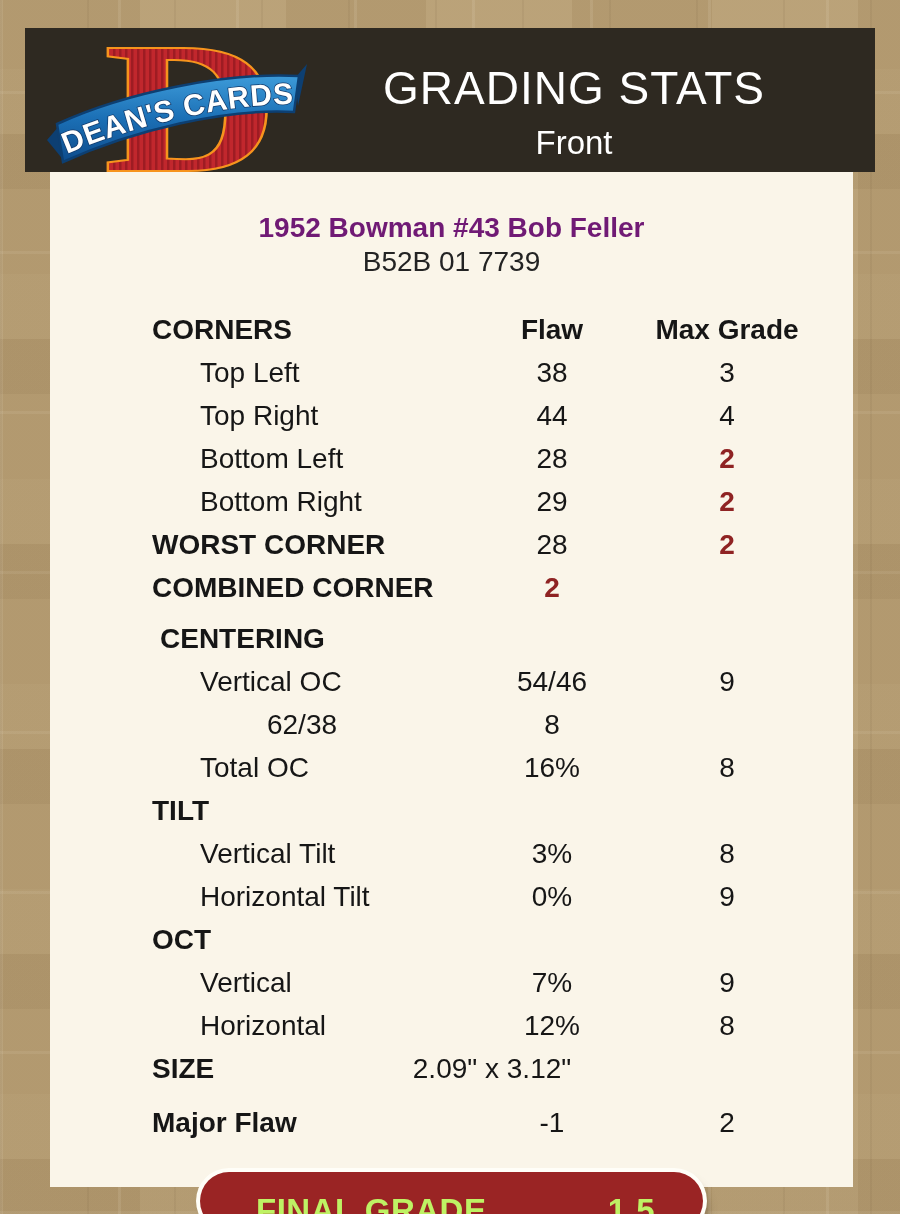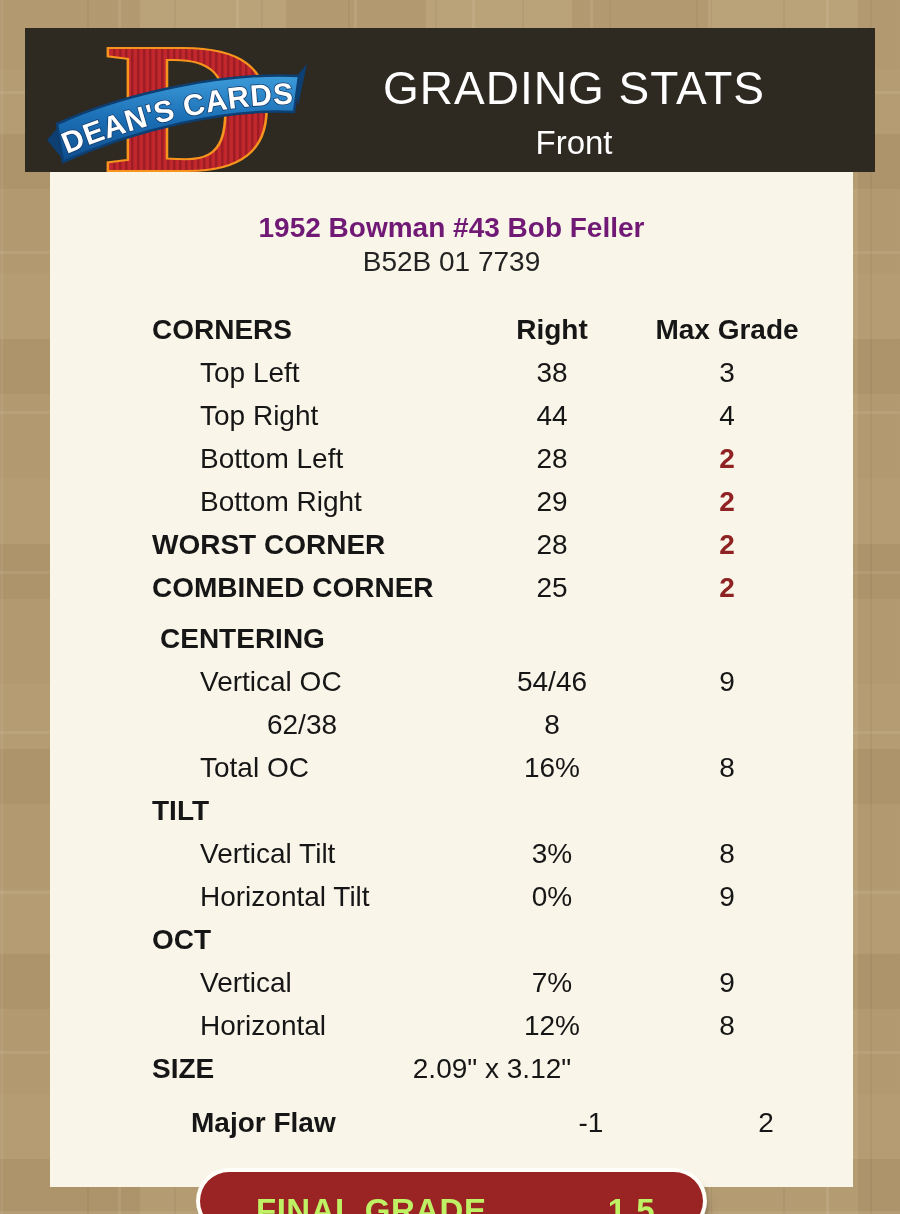--- a/index.html
+++ b/index.html
@@ -39,21 +39,21 @@
   }
   .card-title{margin:40px 0 0 0;text-align:center;font-size:28px;line-height:32px;font-weight:bold;color:#701a75;}
   .card-serial{margin:2px 0 0 0;text-align:center;font-size:28px;line-height:32px;font-weight:400;color:#232323;}
   .tbl{margin-top:34px;padding-left:102px;font-size:28px;color:#161616;}
   .trow{display:grid;grid-template-columns:300px 200px 150px;height:35px;align-items:center;margin-top:8px;}
   .cell-v,.cell-m{text-align:center;}
   .indent .cell-l{padding-left:48px;}
   .bold{font-weight:bold;}
   .red{color:#8f2323;font-weight:bold;}
   .gap16{margin-top:16px;margin-left:8px;}
-  .gap19{margin-top:19px;margin-left:39px;}
+  .gap19{margin-top:19px;}
   .shift-left{transform:translateX(-60px);}
   .final-btn{
     box-sizing:border-box;
     margin:32px 0 0 150px;width:503px;height:58px;
     background:#9a2424;border:none;border-radius:29px;
     box-shadow:0 0 0 4px #fffef8, 5px 8px 9px rgba(105,90,65,0.55);
     display:flex;align-items:flex-end;justify-content:space-between;
     padding:0 48px 0 56px;
     color:#bef264;font-size:33px;font-weight:bold;font-family:inherit;
     letter-spacing:0.5px;cursor:pointer;
@@ -95,21 +95,21 @@
   </div>
 
   <div class="card">
     <div class="card-title">1952 Bowman #43 Bob Feller</div>
     <div class="card-serial">B52B 01 7739</div>
 
     <div class="tbl">
 
       <div class="trow">
         <div class="cell-l bold">CORNERS</div>
-        <div class="cell-v bold">Right</div>
+        <div class="cell-v bold">Flaw</div>
         <div class="cell-m bold">Max Grade</div>
       </div>
 
       <div class="trow indent">
         <div class="cell-l">Top Left</div>
         <div class="cell-v">38</div>
         <div class="cell-m">3</div>
       </div>
 
       <div class="trow indent">
@@ -131,21 +131,20 @@
       </div>
 
       <div class="trow">
         <div class="cell-l bold">WORST CORNER</div>
         <div class="cell-v">28</div>
         <div class="cell-m red">2</div>
       </div>
 
       <div class="trow">
         <div class="cell-l bold">COMBINED CORNER</div>
-        <div class="cell-v">25</div>
         <div class="cell-m red">2</div>
       </div>
 
       <div class="trow gap16">
         <div class="cell-l bold">CENTERING</div>
         <div class="cell-v"></div>
         <div class="cell-m"></div>
       </div>
 
       <div class="trow indent">

